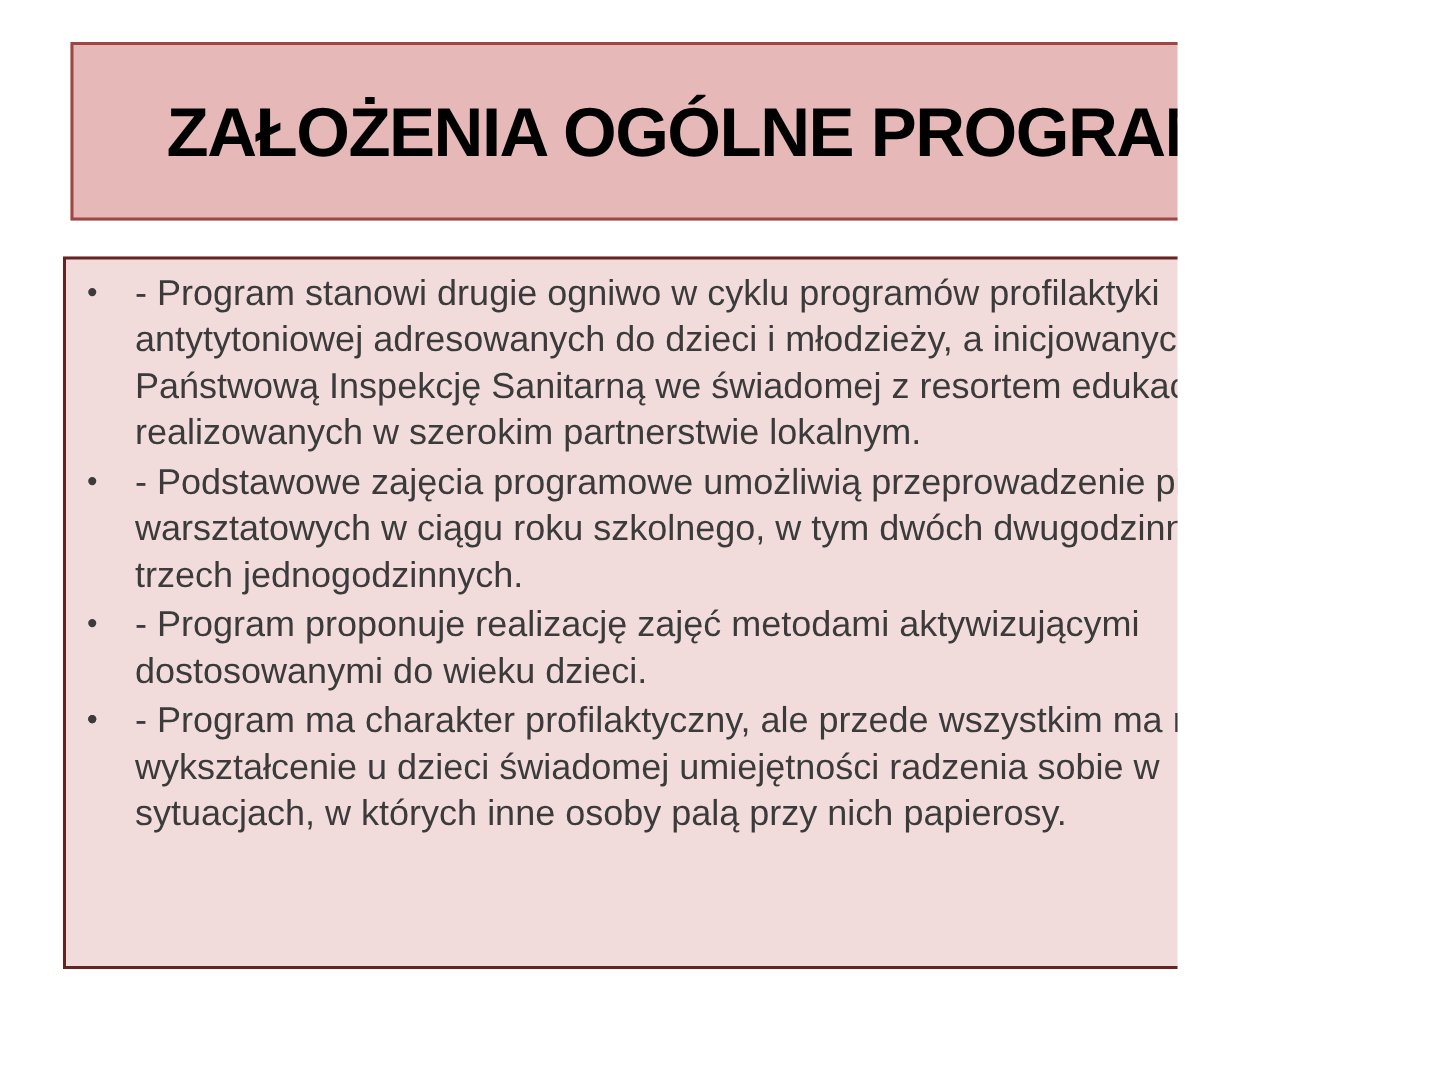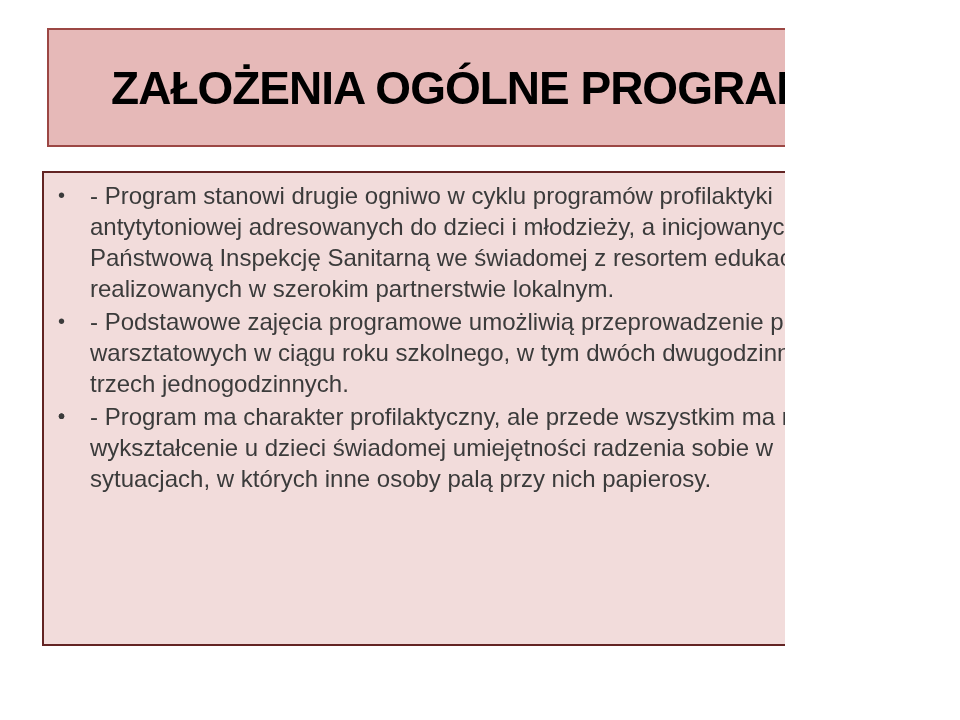--- a/index.html
+++ b/index.html
@@ -73,18 +73,18 @@
 <body>
 
 <div class="slide">
   <div class="title-box">
     <h1>ZAŁOŻENIA OGÓLNE PROGRAMU</h1>
   </div>
   <div class="content-box">
     <ul class="bullet-list">
         <li class="bullet-item"><span class="bullet-marker">•</span><span>- Program stanowi drugie ogniwo w cyklu programów profilaktyki antytytoniowej adresowanych do dzieci i młodzieży, a inicjowanych przez Państwową Inspekcję Sanitarną we świadomej z resortem edukacji i realizowanych w szerokim partnerstwie lokalnym.</span></li>
         <li class="bullet-item"><span class="bullet-marker">•</span><span>- Podstawowe zajęcia programowe umożliwią przeprowadzenie pięciu zajęć warsztatowych w ciągu roku szkolnego, w tym dwóch dwugodzinnych i trzech jednogodzinnych.</span></li>
-        <li class="bullet-item"><span class="bullet-marker">•</span></li>
+        <li class="bullet-item"><span class="bullet-marker">•</span><span>- Program proponuje realizację zajęć metodami aktywizującymi dostosowanymi do wieku dzieci.</span></li>
         <li class="bullet-item"><span class="bullet-marker">•</span></li>
         <li class="bullet-item"><span class="bullet-marker">•</span><span>- Program ma charakter profilaktyczny, ale przede wszystkim ma na celu wykształcenie u dzieci świadomej umiejętności radzenia sobie w sytuacjach, w których inne osoby palą przy nich papierosy.</span></li>
       </ul>
   </div>
 </div>
 
 </body></html>

